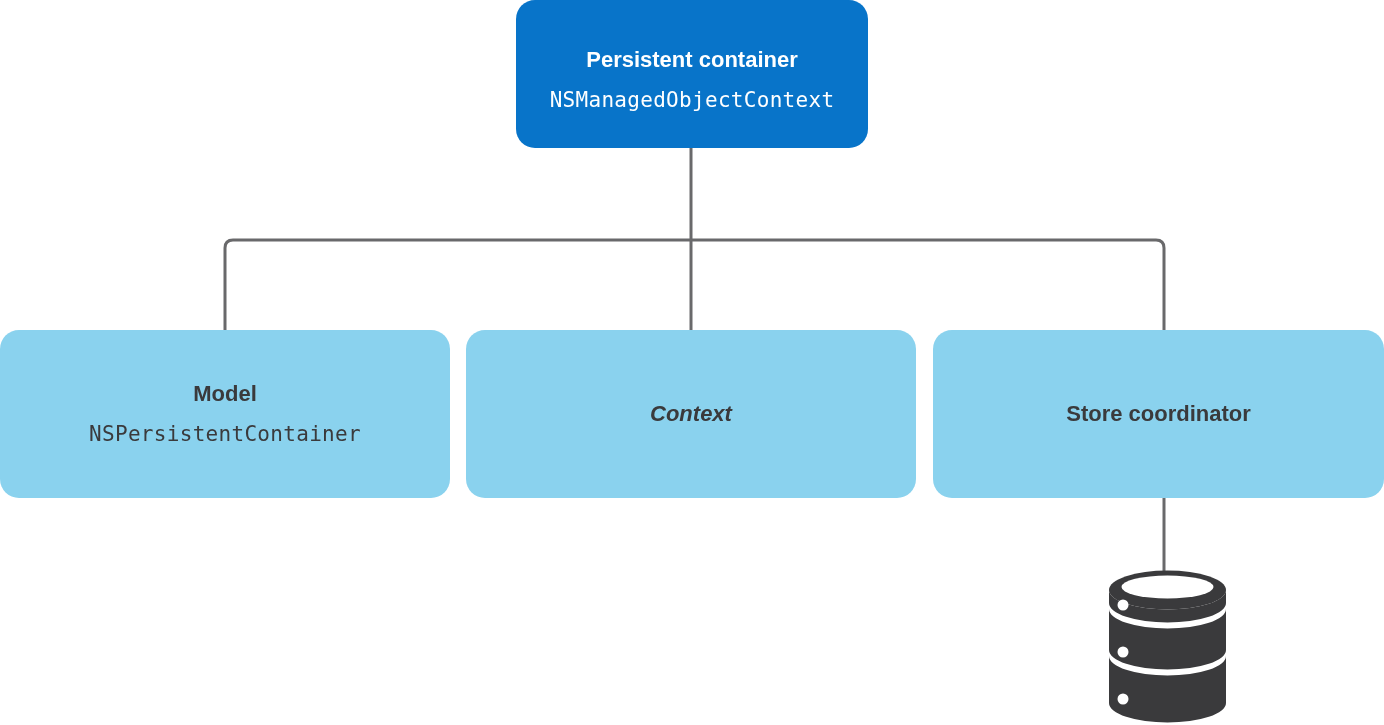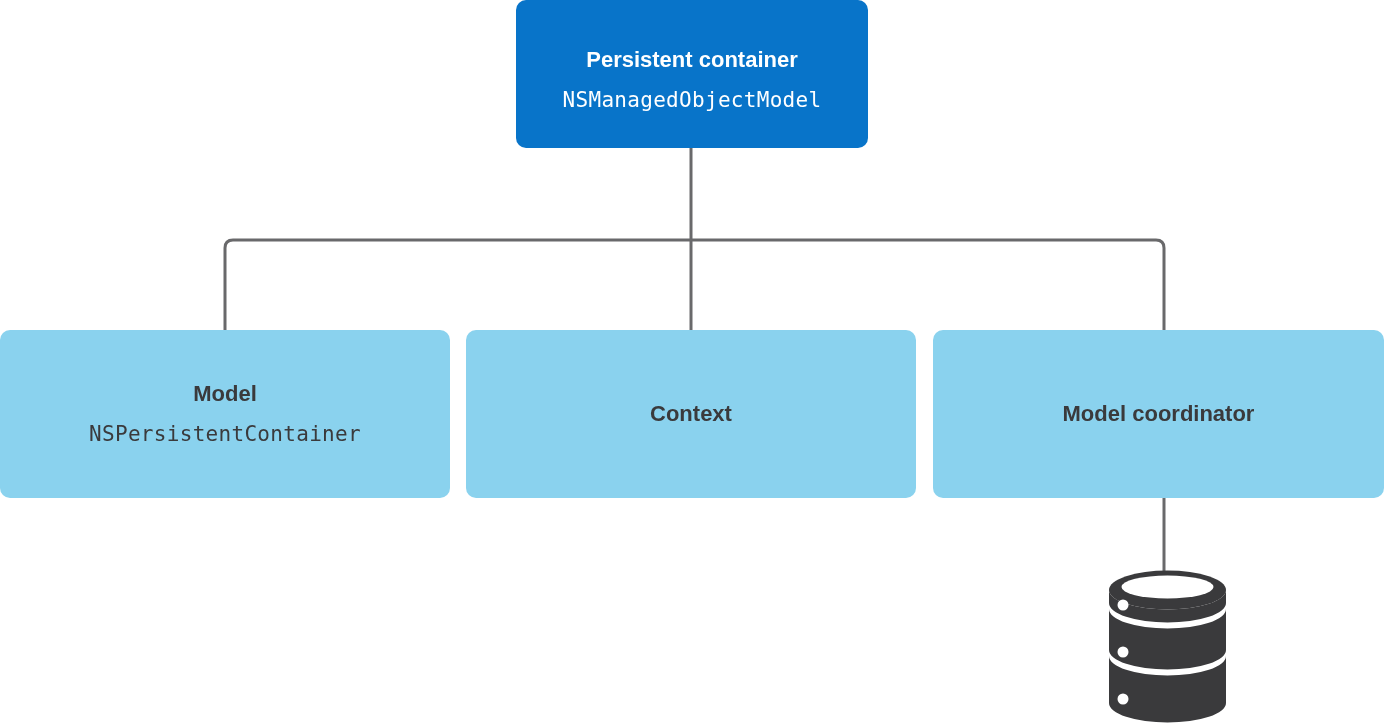--- a/index.html
+++ b/index.html
@@ -19,39 +19,39 @@
     background:var(--background);
     font-family:"Liberation Sans", sans-serif;
   }
   .connectors{position:absolute;left:0;top:0;}
   .connectors path.line{stroke:var(--connector);stroke-width:3;fill:none;}
   .db-body{fill:var(--database-icon);}
   .db-hole,.db-dot{fill:var(--background);}
   .box{
     position:absolute;
     box-sizing:border-box;
-    border-radius:10px;
+    border-radius:19px;
     display:flex;
     flex-direction:column;
     justify-content:center;
     text-align:center;
   }
   .box-root{
     left:516px;top:0;width:352px;height:148px;
     background:var(--root-box-bg);
     color:var(--root-box-text);
     padding-top:12px;
   }
   .box-child{
     top:330px;width:450px;height:168px;
     background:var(--child-box-bg);
     color:var(--child-box-text);
   }
   .box-child.pos-0{left:0;}
-  .box-child.pos-1{left:466px;}
+  .box-child.pos-1{left:466px;font-style:italic;}
   .box-child.pos-2{left:933px;width:451px;}
   .box-title{
     font-size:22px;
     font-weight:bold;
     line-height:26px;
   }
   .box-code{
     font-family:"DejaVu Sans Mono","Liberation Mono",monospace;
     font-size:21px;
     line-height:26px;
@@ -79,29 +79,29 @@
       <ellipse class="db-body" cx="59.5" cy="20" rx="58.5" ry="19.5"></ellipse>
       <ellipse class="db-hole" cx="59.5" cy="17" rx="46" ry="11.5"></ellipse>
       <circle class="db-dot" cx="15" cy="35" r="5.5"></circle>
       <circle class="db-dot" cx="15" cy="82" r="5.5"></circle>
       <circle class="db-dot" cx="15" cy="129" r="5.5"></circle>
     </g>
   </svg>
 
   <div class="box box-root">
     <div class="box-title">Persistent container</div>
-    <div class="box-code">NSManagedObjectModel</div>
+    <div class="box-code">NSManagedObjectContext</div>
   </div>
 
   <div class="box box-child pos-0">
     <div class="box-title">Model</div>
     <div class="box-code">NSPersistentContainer</div>
   </div>
 
   <div class="box box-child pos-1">
     <div class="box-title">Context</div>
   </div>
 
   <div class="box box-child pos-2">
-    <div class="box-title">Model coordinator</div>
+    <div class="box-title">Store coordinator</div>
   </div>
 
 </div>
 
 </body></html>

